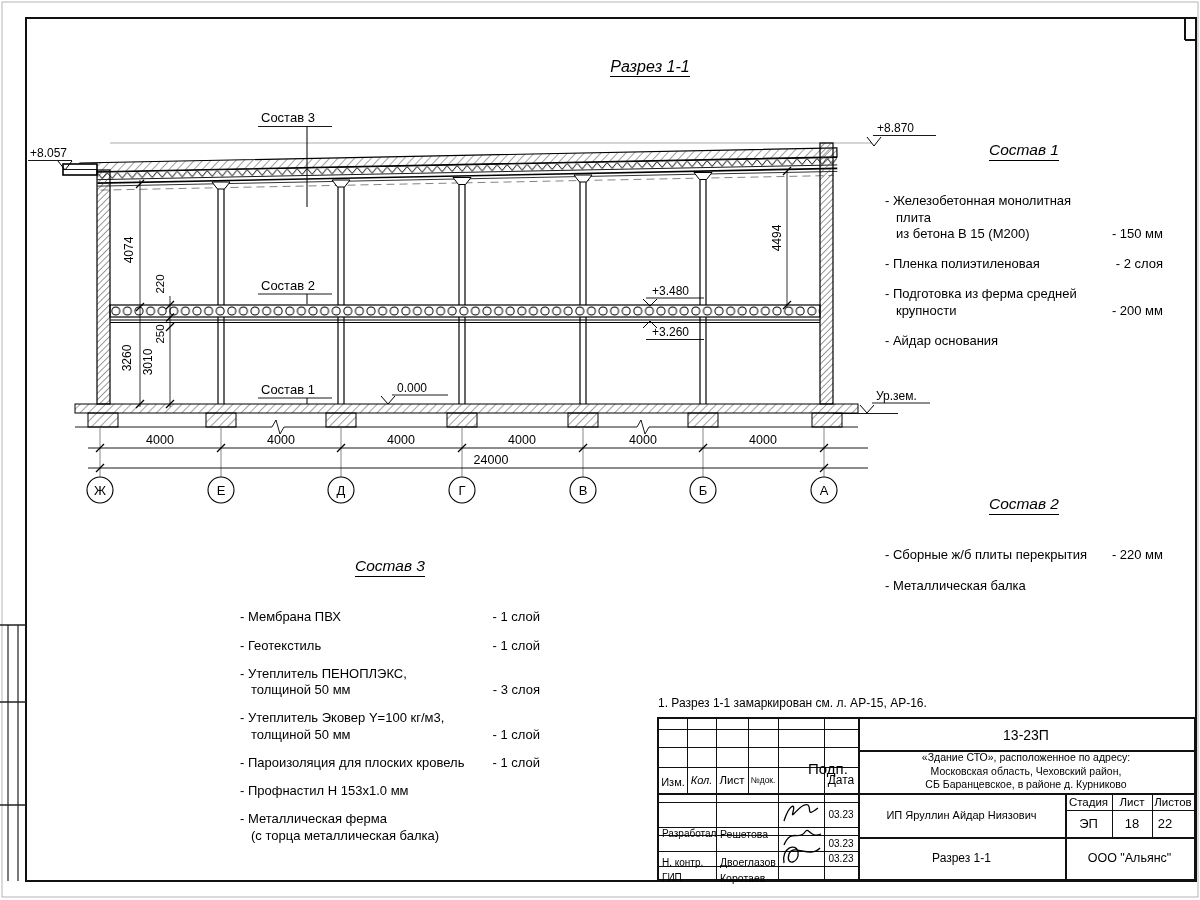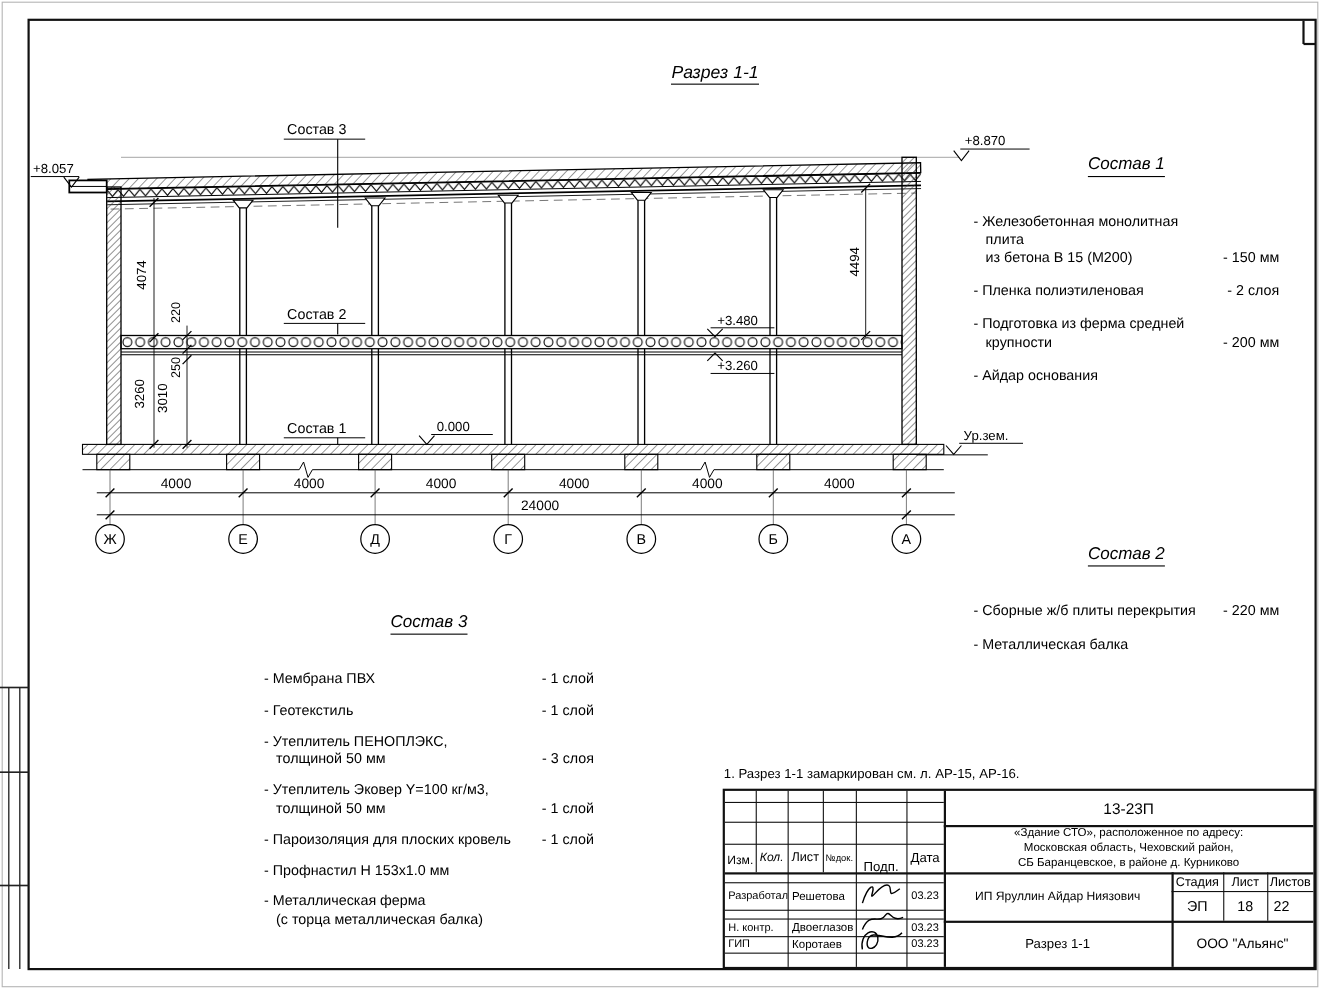--- a/index.html
+++ b/index.html
@@ -14,21 +14,21 @@
   .comp h3{margin:0 0 34px 0;text-align:center;font-size:15.5px;font-style:italic;font-weight:normal;}
   .comp h3 span{border-bottom:1.2px solid #000;padding-bottom:2px;}
   .citem{display:flex;justify-content:space-between;margin-bottom:14px;}
   .comp3 .citem{margin-bottom:12px;}
   .iname{white-space:pre-line;padding-left:11px;text-indent:-11px;}
   .ival{white-space:nowrap;align-self:flex-end;padding-left:8px;}
   .note{position:absolute;left:658px;top:696px;width:460px;font-size:12px;}
   .tb{position:absolute;left:657px;top:717px;width:539px;height:164px;border:2px solid #111;box-sizing:border-box;}
   .tb .vl,.tb .hl{position:absolute;background:#111;}
   .tb .cell{position:absolute;display:flex;align-items:center;justify-content:center;text-align:center;overflow:hidden;}
-  .tb .left{justify-content:flex-start;text-align:left;padding-left:3px;box-sizing:border-box;}
+  .tb .left{justify-content:flex-start;text-align:left;padding-left:3px;box-sizing:border-box;margin-top:19px;}
   .pre{white-space:pre-line;}
   .sig{position:absolute;pointer-events:none;}
 </style>
 </head>
 <body>
 
 <div class="sheet">
 
   <svg class="abs" style="left:0;top:0" width="1200" height="900" viewBox="0 0 1200 900">
     <defs>
@@ -336,21 +336,21 @@
 
     <div class="hl" style="left:199px;top:31px;width:336px;height:2px;"></div>
     <div class="hl" style="left:199px;top:74px;width:336px;height:2px;"></div>
     <div class="hl" style="left:199px;top:118px;width:336px;height:2px;"></div>
     <div class="hl" style="left:406px;top:91px;width:129px;height:1px;"></div>
 
     <div class="cell" style="left:0;top:48px;width:28px;height:30px;font-size:11px;">Изм.</div>
     <div class="cell" style="left:28px;top:48px;width:29px;height:26px;font-size:11px;font-style:italic;">Кол.</div>
     <div class="cell" style="left:57px;top:48px;width:32px;height:26px;font-size:11.5px;">Лист</div>
     <div class="cell" style="left:89px;top:48px;width:30px;height:26px;font-size:8.5px;">№док.</div>
-    <div class="cell" style="left:119px;top:56px;width:46px;height:26px;font-size:12px;">Подп.</div>
+    <div class="cell" style="left:119px;top:36px;width:46px;height:26px;font-size:15px;padding-left:27px;">Подп.</div>
     <div class="cell" style="left:165px;top:48px;width:34px;height:26px;font-size:12px;">Дата</div>
 
     <div class="cell left" style="left:0;top:83px;width:57px;height:25px;font-size:10px;">Разработал</div>
     <div class="cell left" style="left:58px;top:83px;width:61px;height:25px;font-size:10.5px;">Решетова</div>
     <div class="cell" style="left:165px;top:83px;width:34px;height:25px;font-size:10px;">03.23</div>
 
     <div class="cell left" style="left:0;top:116px;width:57px;height:16px;font-size:10px;">Н. контр.</div>
     <div class="cell left" style="left:58px;top:116px;width:61px;height:16px;font-size:10.5px;">Двоеглазов</div>
     <div class="cell" style="left:165px;top:116px;width:34px;height:16px;font-size:10px;">03.23</div>
 

